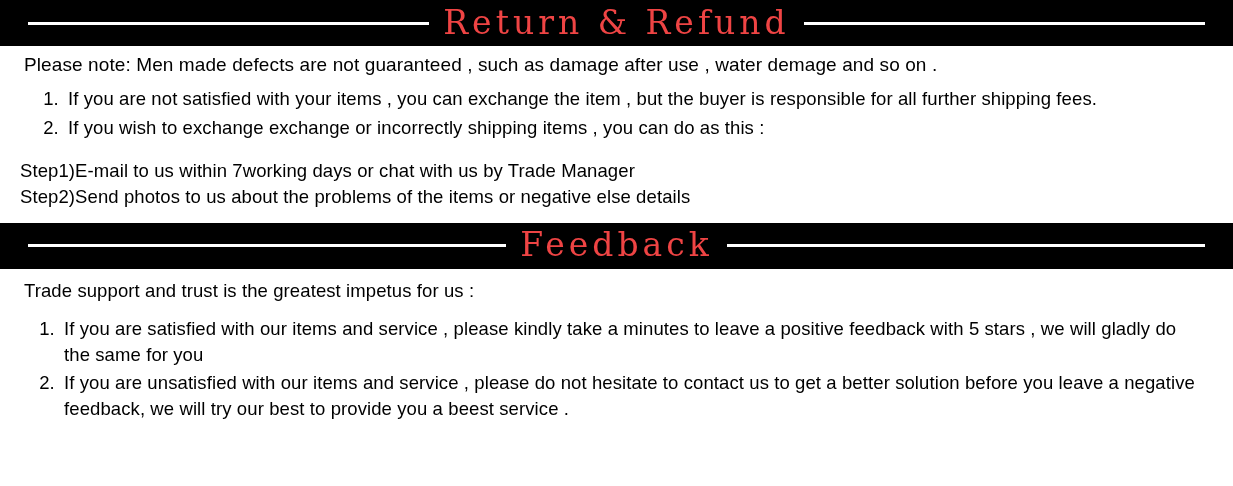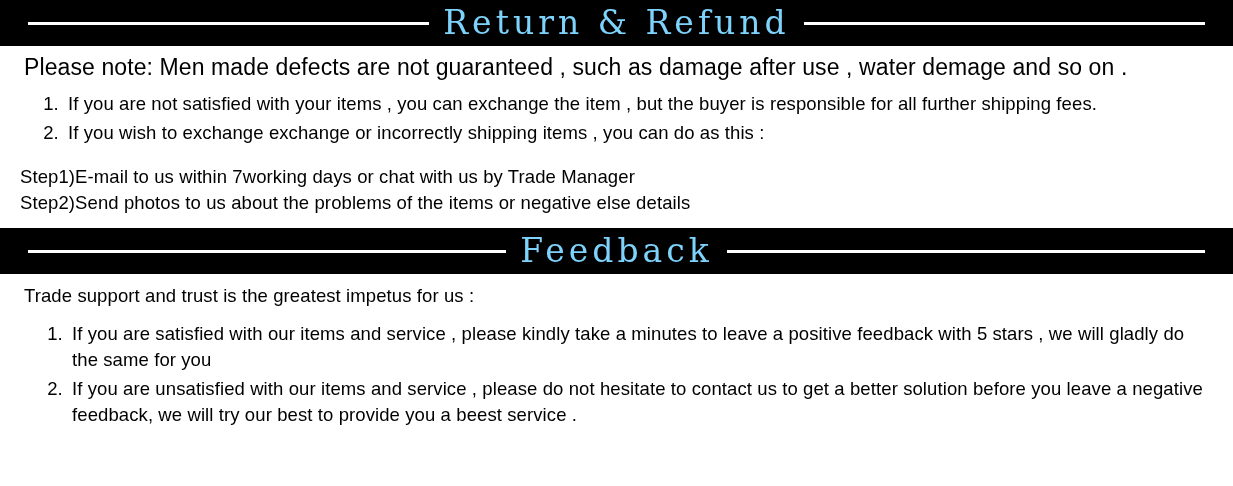--- a/index.html
+++ b/index.html
@@ -35,31 +35,31 @@
     flex: 1 1 auto;
     height: 3px;
     background: #ffffff;
     margin: 0 14px;
   }
   .banner .rule.left { margin-left: 28px; }
   .banner .rule.right { margin-right: 28px; }
   .banner .title {
     flex: 0 0 auto;
     font-family: "DejaVu Serif", "Liberation Serif", serif;
-    color: #7dd3fc;
+    color: #ef4444;
     font-size: 33px;
     letter-spacing: 4px;
     white-space: nowrap;
     line-height: 1;
     padding-bottom: 2px;
   }
 
   
   .note {
-    font-size: 23px;
+    font-size: 19px;
     line-height: 1.35;
     padding: 6px 0 2px 24px;
     letter-spacing: 0.1px;
   }
   ol.numbered {
     margin: 6px 0 0 0;
     padding-left: 64px;
     font-size: 18.5px;
     line-height: 1.42;
   }
@@ -82,21 +82,20 @@
 
   .feedback-intro {
     font-size: 18.5px;
     line-height: 1.35;
     padding: 10px 0 2px 24px;
     letter-spacing: 0.1px;
   }
   ol.numbered.feedback-list {
     margin-top: 10px;
     padding-left: 60px;
-    margin-left: 8px;
   }
   ol.numbered.feedback-list li {
     margin-bottom: 2px;
     max-width: 1140px;
   }
   .spacer-sm { height: 6px; }
 </style>
 </head>
 <body>
 

